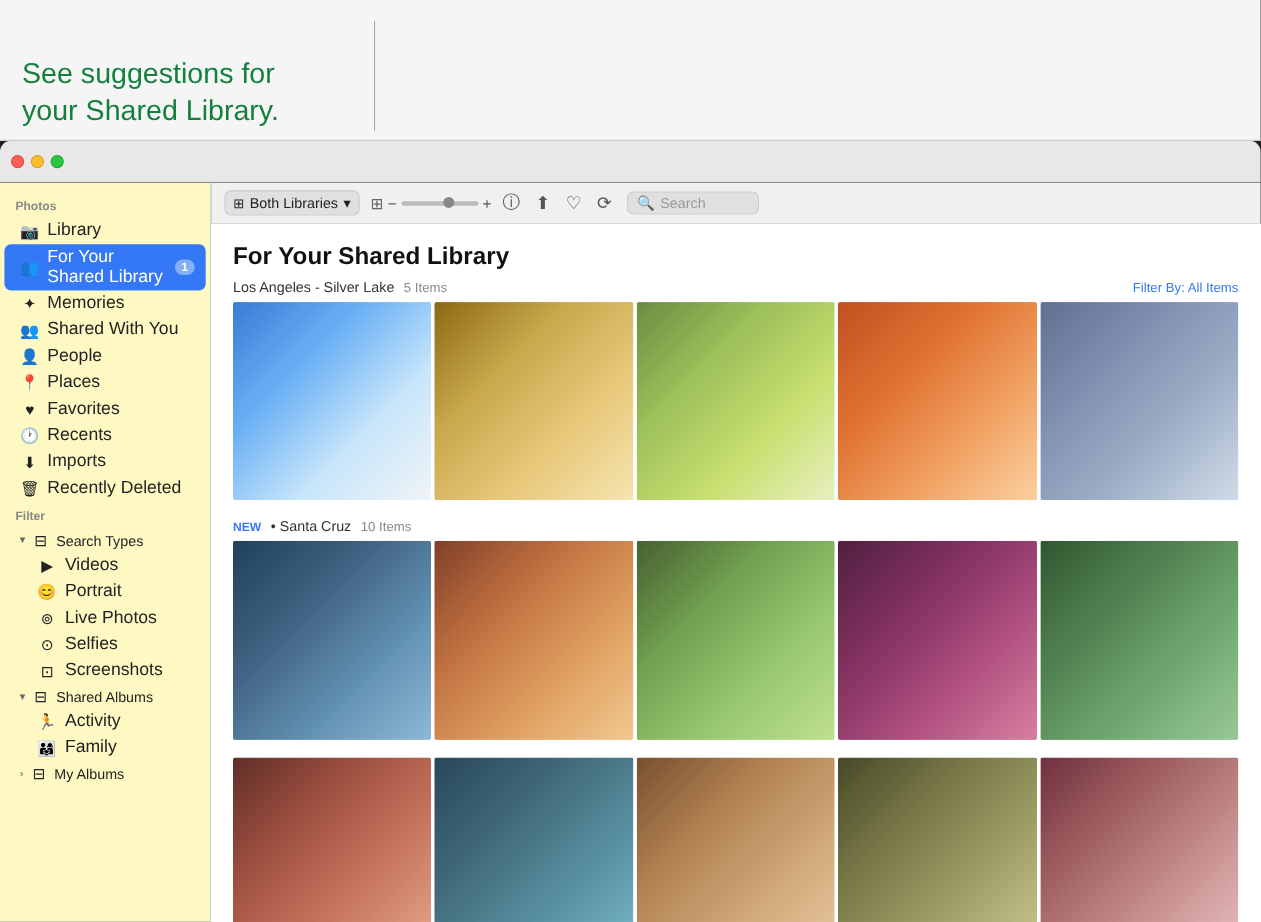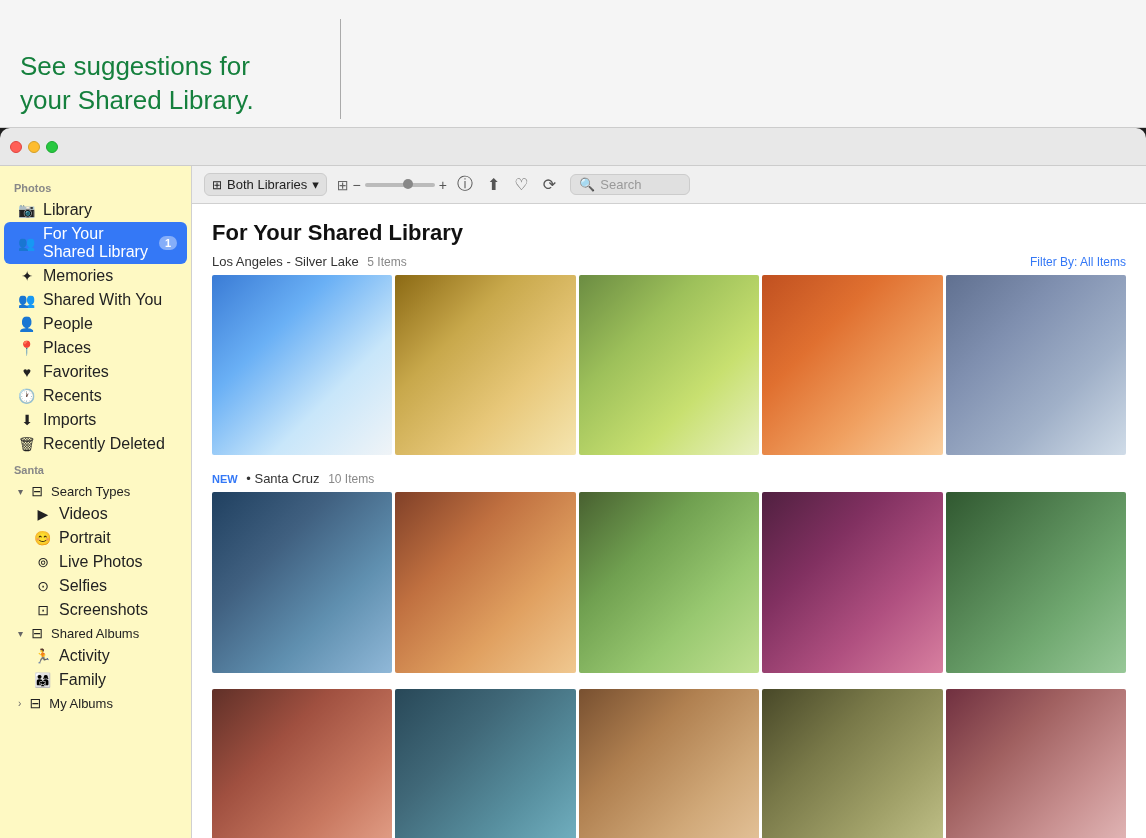--- a/index.html
+++ b/index.html
@@ -398,21 +398,21 @@
   <div class="sidebar-item">
     <span class="si-icon">⬇</span>
     <span class="si-label">Imports</span>
   </div>
 
   <div class="sidebar-item">
     <span class="si-icon">🗑</span>
     <span class="si-label">Recently Deleted</span>
   </div>
 
-  <div class="sidebar-section-label">Santa</div>
+  <div class="sidebar-section-label">Filter</div>
 
   <div class="sidebar-group">
     <span class="si-arrow">▾</span>
     <span class="si-icon">⊟</span>
     <span>Search Types</span>
   </div>
 
   <div class="sidebar-item" style="padding-left:30px;">
     <span class="si-icon">▶</span>
     <span class="si-label">Videos</span>

